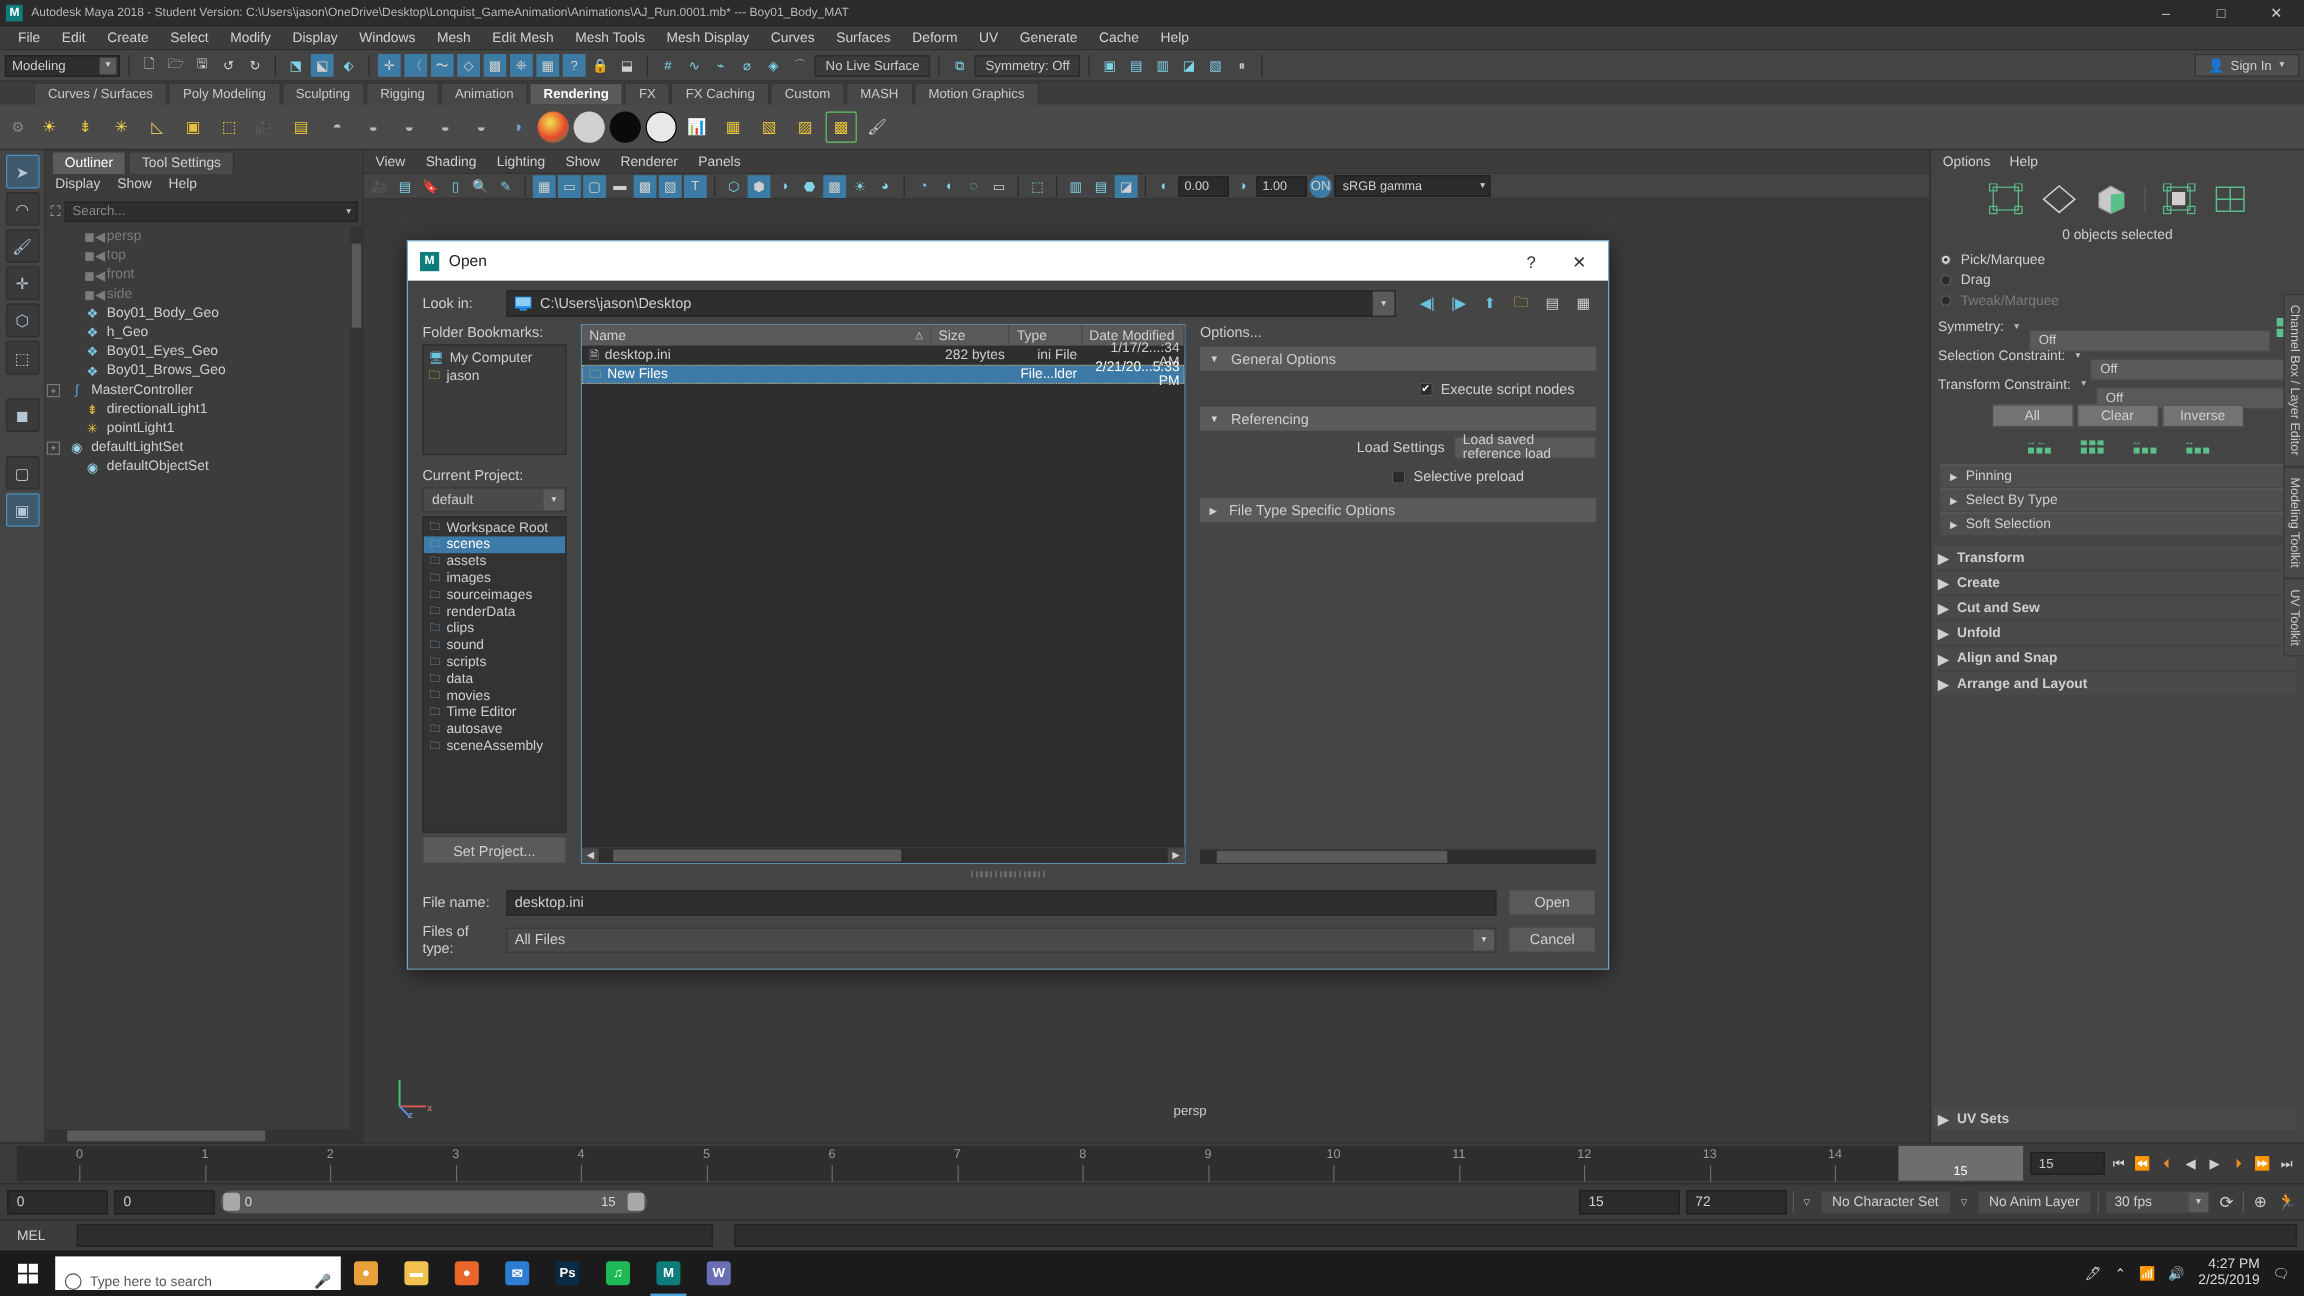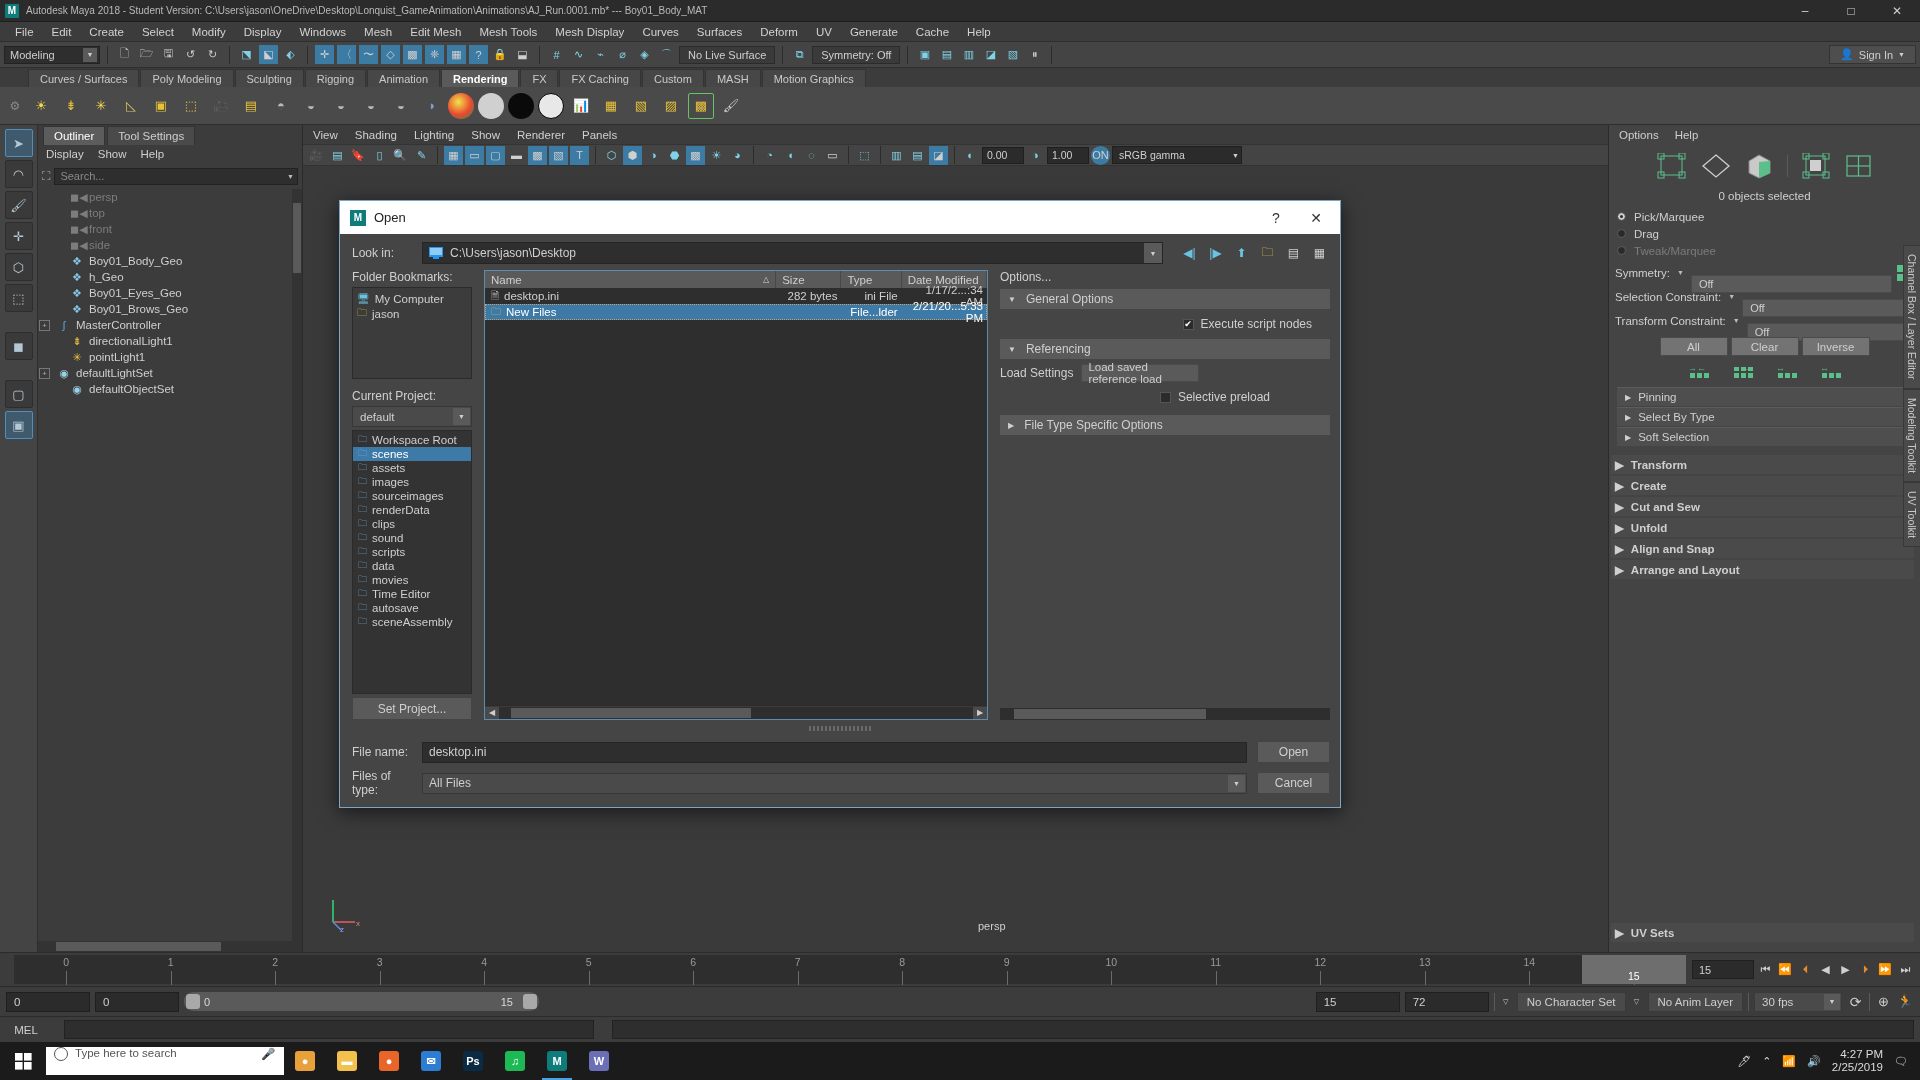--- a/index.html
+++ b/index.html
@@ -157,21 +157,21 @@
 
   .melbar { height:26px; background:#3c3c3c; display:flex; align-items:center; gap:18px; padding:0 6px;
      flex:none; border-top:1px solid #2b2b2b;}
   .mel-lbl { width:40px; text-align:center; font-size:11.5px; }
   .mel-in { width:530px; height:19px; background:#2e2e2e; border:1px solid #222; }
   .mel-out { flex:1; height:19px; background:#2e2e2e; border:1px solid #222; }
 
   
   .taskbar { height:38px; background:#1b1b1b; display:flex; align-items:center; flex:none; }
   .start { width:46px; height:38px; display:flex; align-items:center; justify-content:center;}
-  .tb-search { width:238px; height:28px; background:#fff; display:flex; align-items:flex-start; gap:7px;
+  .tb-search { width:238px; height:28px; background:#fff; display:flex; align-items:flex-end; gap:7px;
      padding:0 8px; color:#555; font-size:11.5px; }
   .tb-circle { width:14px; height:14px; border:1.5px solid #555; border-radius:50%; flex:none;}
   .tb-app { width:42px; height:38px; display:flex; align-items:center; justify-content:center; position:relative;}
   .tb-app .ic { width:20px; height:20px; border-radius:3px; display:flex; align-items:center;
      justify-content:center; font-size:11px; color:#fff; font-weight:bold;}
   .tb-app.active::after { content:''; position:absolute; bottom:0; left:6px; right:6px; height:2px; background:#4aa3df;}
   .tray { margin-left:auto; display:flex; align-items:center; gap:11px; padding-right:12px; color:#dcdcdc;
      font-size:11px;}
   .clock { text-align:right; line-height:13px; font-size:11.5px;}
 
@@ -224,21 +224,21 @@
      background:#4a4a4a;}
   .optpane { width:330px; display:flex; flex-direction:column; gap:2px;}
   .opt-title { font-size:12px; padding-bottom:3px;}
   .opt-acc { height:20px; background:#5a5a5a; display:flex; align-items:center; gap:10px; padding-left:8px;
      font-size:12px; }
   .opt-acc .tri { font-size:8px; }
   .opt-ck-row { height:26px; display:flex; align-items:center; justify-content:flex-end; gap:7px; padding-right:18px;
      font-size:12px;}
   .ckbox { width:11px; height:11px; background:#2b2b2b; border:1px solid #555; display:flex;
      align-items:center; justify-content:center; font-size:9px; color:#fff; flex:none;}
-  .opt-field-row { height:24px; display:flex; align-items:center; gap:8px; font-size:12px;}
+  .opt-field-row { height:24px; display:flex; align-items:center; justify-content:flex-end; gap:8px; font-size:12px;}
   .opt-field { width:118px; height:18px; background:#5a5a5a; border:1px solid #4a4a4a; display:flex;
      align-items:center; padding-left:6px; font-size:11.5px;}
   .opt-body { flex:1; }
   .opt-hs { height:12px; background:#2e2e2e; position:relative; margin-top:4px;}
   .opt-hs-thumb { position:absolute; left:14px; top:1px; height:10px; width:192px; background:#5a5a5a;}
   .dlg-foot { padding:2px 10px 10px 12px; display:flex; flex-direction:column; gap:6px; background:#454545;}
   .ff-row { display:flex; align-items:center; gap:10px;}
   .ff-lbl { width:60px; font-size:12px;}
   .ff-in { flex:1; height:21px; background:#2e2e2e; border:1px solid #252525; display:flex; align-items:center;
      padding-left:6px; font-size:12px;}

